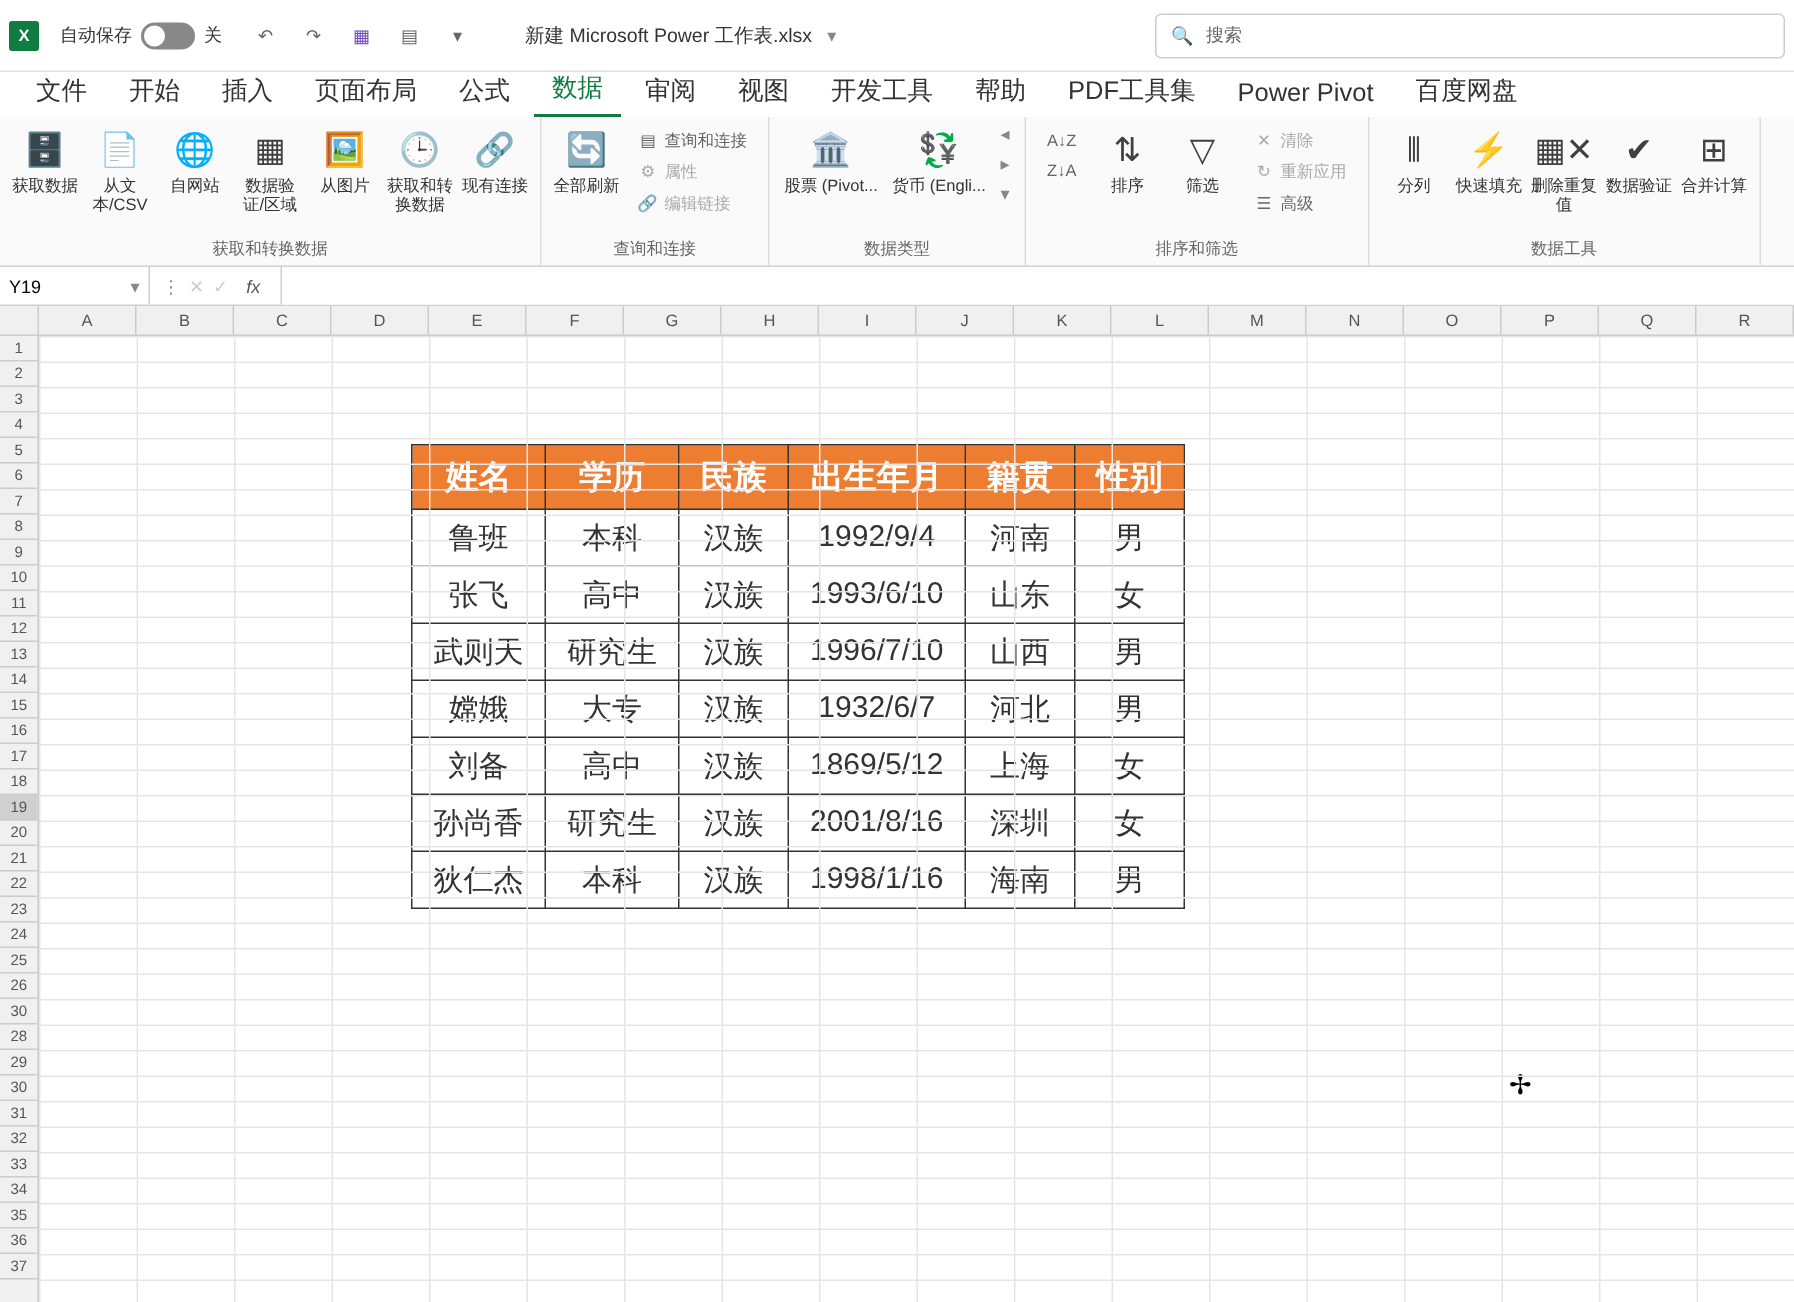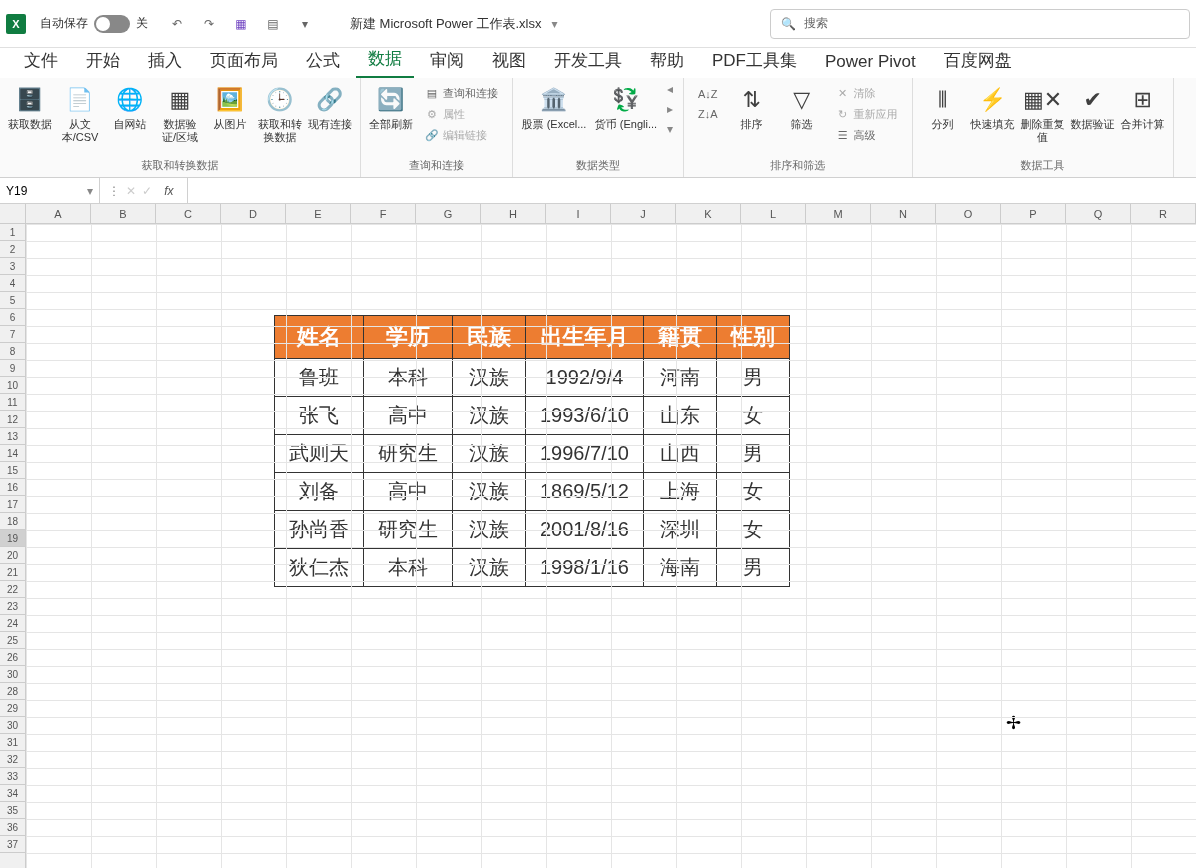--- a/index.html
+++ b/index.html
@@ -159,21 +159,21 @@
           </div>
       </div>
     </div>
     <div class="ribbon-group-label">查询和连接</div>
   </div>
 
   <div class="ribbon-group">
     <div class="ribbon-group-content">
       <div class="big-btn" style="width:70px">
           <div class="icon">🏛️</div>
-          <div class="lbl">股票 (Excel...</div>
+          <div class="lbl">股票 (Pivot...</div>
         </div>
       <div class="big-btn" style="width:70px">
           <div class="icon">💱</div>
           <div class="lbl">货币 (Engli...</div>
         </div>
       <div style="display:flex;flex-direction:column;justify-content:center;gap:6px;padding:0 4px;color:#888">
         <span>◂</span>
         <span>▸</span>
         <span>▾</span>
       </div>
@@ -313,21 +313,21 @@
       <div class="row-h">30</div>
       <div class="row-h">31</div>
       <div class="row-h">32</div>
       <div class="row-h">33</div>
       <div class="row-h">34</div>
       <div class="row-h">35</div>
       <div class="row-h">36</div>
       <div class="row-h">37</div>
     </div>
   <div class="cells" id="cells">
-    <table class="data-table" id="data-table" style="top:91px; left:248px;border-radius:29px;">
+    <table class="data-table" id="data-table" style="top:72px; left:248px;border-radius:29px;">
       <thead>
           <tr id="dt-head">
             <th>姓名</th>
             <th>学历</th>
             <th>民族</th>
             <th>出生年月</th>
             <th>籍贯</th>
             <th>性别</th>
           </tr>
         </thead>
@@ -347,20 +347,28 @@
             <td>1993/6/10</td>
             <td>山东</td>
             <td>女</td>
           </tr>
           <tr>
             <td>武则天</td>
             <td>研究生</td>
             <td>汉族</td>
             <td>1996/7/10</td>
             <td>山西</td>
+            <td>男</td>
+          </tr>
+          <tr>
+            <td>嫦娥</td>
+            <td>大专</td>
+            <td>汉族</td>
+            <td>1932/6/7</td>
+            <td>河北</td>
             <td>男</td>
           </tr>
           <tr>
             <td>刘备</td>
             <td>高中</td>
             <td>汉族</td>
             <td>1869/5/12</td>
             <td>上海</td>
             <td>女</td>
           </tr>

